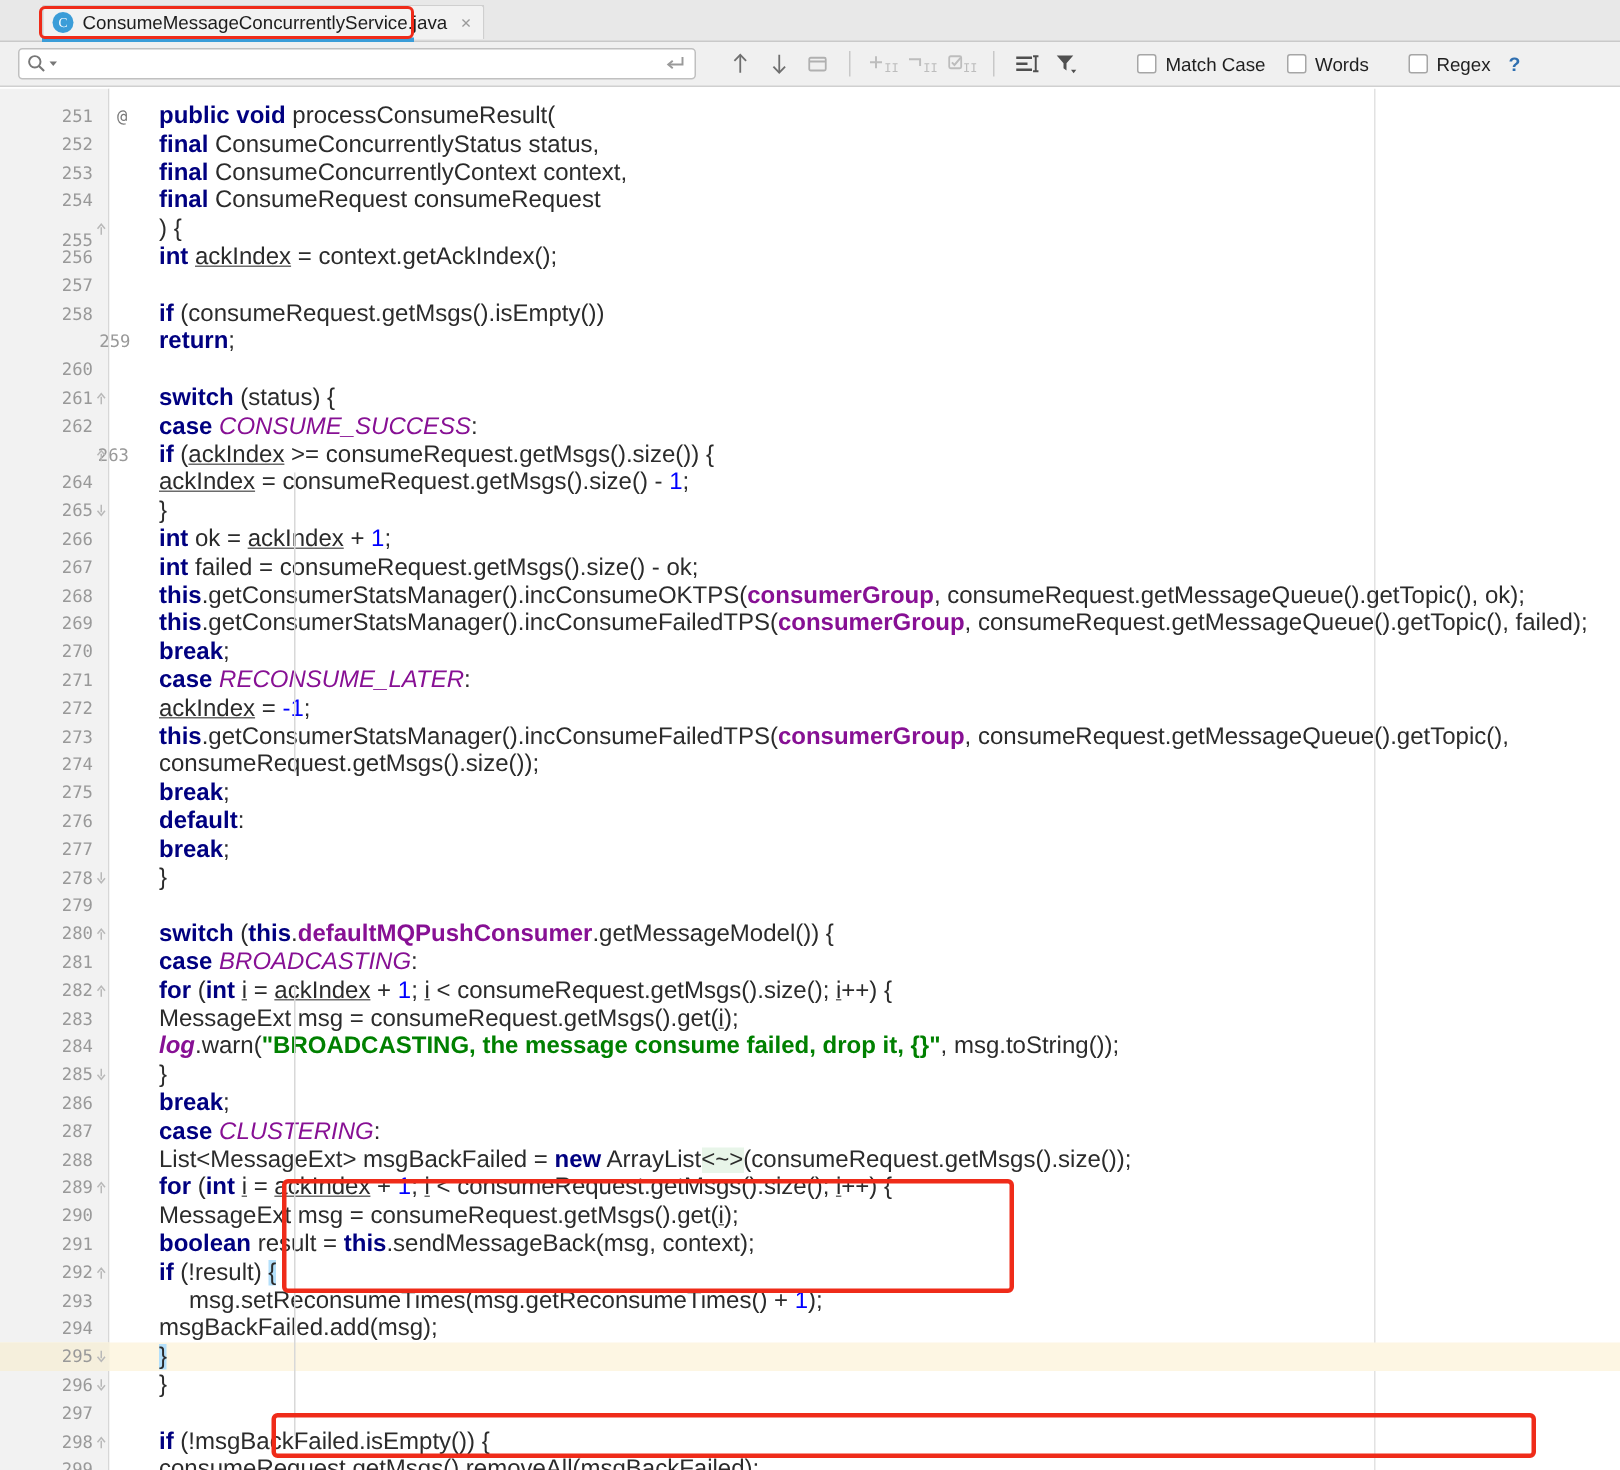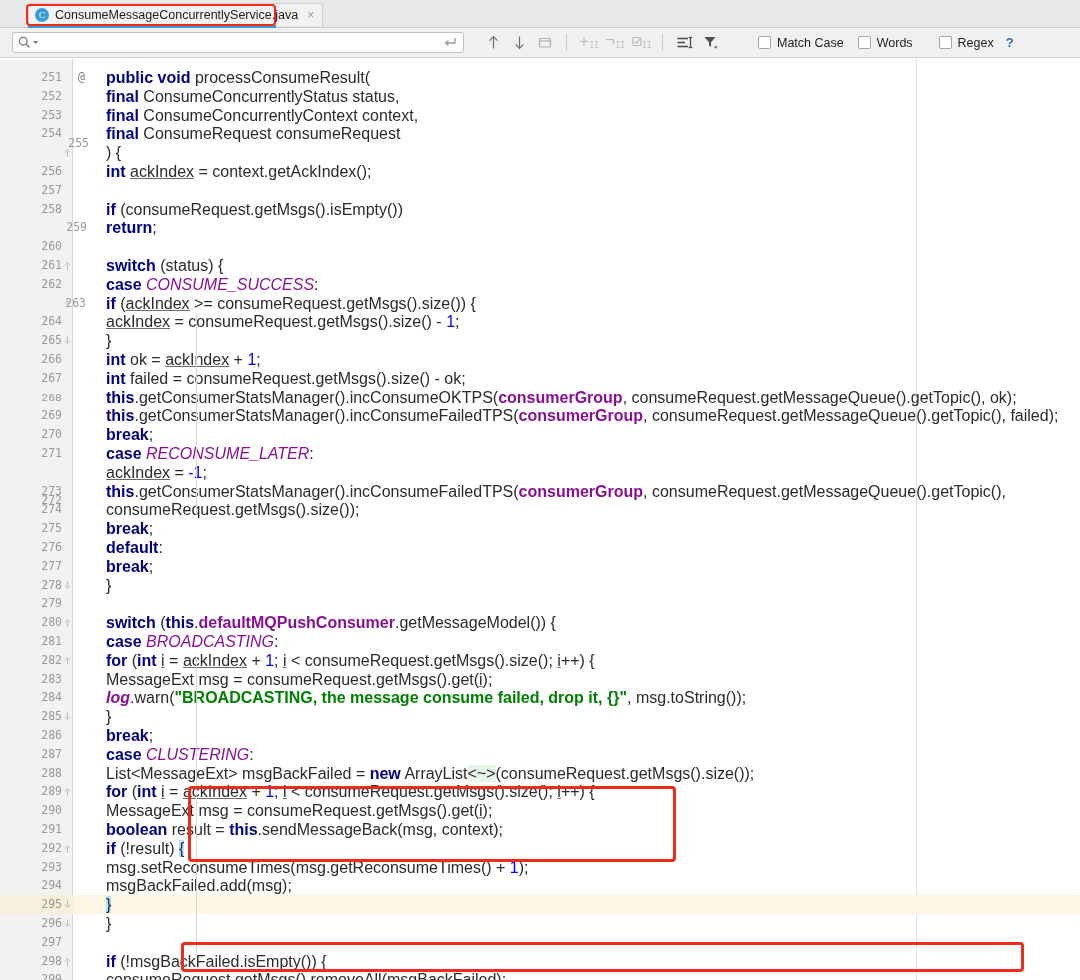--- a/index.html
+++ b/index.html
@@ -270,21 +270,21 @@
   <div id="code-lines">
       <div class="ln" style="top: 9px;">251</div>
       <div class="annot-at" style="top: 9px;">@</div>
       <div class="ctext" style="top: 9px;">    <span class="kw">public</span> <span class="kw">void</span> processConsumeResult(</div>
       <div class="ln" style="top: 27.8px;">252</div>
       <div class="ctext" style="top: 27.8px;">        <span class="kw">final</span> ConsumeConcurrentlyStatus status,</div>
       <div class="ln" style="top: 46.6px;">253</div>
       <div class="ctext" style="top: 46.6px;">        <span class="kw">final</span> ConsumeConcurrentlyContext context,</div>
       <div class="ln" style="top: 65.4px;">254</div>
       <div class="ctext" style="top: 65.4px;">        <span class="kw">final</span> ConsumeRequest consumeRequest</div>
-      <div class="ln" style="top: 75px; margin-left: 27px;">255</div>
+      <div class="ln" style="top: 92px;">255</div>
       <div class="fold" style="top: 84.2px;">
         <svg width="9" height="11" viewBox="0 0 9 11">
           <path d="M4.5 9.5 L4.5 4.5 M2 5.5 L4.5 2.5 L7 5.5" fill="none" stroke="#b8b8b8" stroke-width="1"></path>
         </svg>
       </div>
       <div class="ctext" style="top: 84.2px;">    ) {</div>
       <div class="ln" style="top: 103px;">256</div>
       <div class="ctext" style="top: 103px;">        <span class="kw">int</span> <span class="underln">ackIndex</span> = context.getAckIndex();</div>
       <div class="ln" style="top: 121.8px;">257</div>
       <div class="ctext" style="top: 121.8px;"></div>
@@ -316,29 +316,29 @@
       <div class="fold" style="top: 272.2px;">
         <svg width="9" height="11" viewBox="0 0 9 11">
           <path d="M4.5 1.5 L4.5 6.5 M2 5.5 L4.5 8.5 L7 5.5" fill="none" stroke="#b8b8b8" stroke-width="1"></path>
         </svg>
       </div>
       <div class="ctext" style="top: 272.2px;">                }</div>
       <div class="ln" style="top: 291px;">266</div>
       <div class="ctext" style="top: 291px;">                <span class="kw">int</span> ok = <span class="underln">ackIndex</span> + <span class="num">1</span>;</div>
       <div class="ln" style="top: 309.8px;">267</div>
       <div class="ctext" style="top: 309.8px;">                <span class="kw">int</span> failed = consumeRequest.getMsgs().size() - ok;</div>
-      <div class="ln" style="top: 328.6px; font-family: Liberation Mono, monospace;">268</div>
+      <div class="ln" style="top: 328.6px;">268</div>
       <div class="ctext" style="top: 328.6px;">                <span class="kw">this</span>.getConsumerStatsManager().incConsumeOKTPS(<span class="fld">consumerGroup</span>, consumeRequest.getMessageQueue().getTopic(), ok);</div>
       <div class="ln" style="top: 347.4px;">269</div>
       <div class="ctext" style="top: 347.4px;">                <span class="kw">this</span>.getConsumerStatsManager().incConsumeFailedTPS(<span class="fld">consumerGroup</span>, consumeRequest.getMessageQueue().getTopic(), failed);</div>
       <div class="ln" style="top: 366.2px;">270</div>
       <div class="ctext" style="top: 366.2px;">                <span class="kw">break</span>;</div>
       <div class="ln" style="top: 385px;">271</div>
       <div class="ctext" style="top: 385px;">            <span class="kw">case</span> <span class="stat">RECONSUME_LATER</span>:</div>
-      <div class="ln" style="top: 403.8px; margin-top: 28px;">272</div>
+      <div class="ln" style="top: 403.8px;">272</div>
       <div class="ctext" style="top: 403.8px;">                <span class="underln">ackIndex</span> = <span class="num">-1</span>;</div>
       <div class="ln" style="top: 422.6px;">273</div>
       <div class="ctext" style="top: 422.6px;">                <span class="kw">this</span>.getConsumerStatsManager().incConsumeFailedTPS(<span class="fld">consumerGroup</span>, consumeRequest.getMessageQueue().getTopic(),</div>
       <div class="ln" style="top: 441.4px;">274</div>
       <div class="ctext" style="top: 441.4px;">                    consumeRequest.getMsgs().size());</div>
       <div class="ln" style="top: 460.2px;">275</div>
       <div class="ctext" style="top: 460.2px;">                <span class="kw">break</span>;</div>
       <div class="ln" style="top: 479px;">276</div>
       <div class="ctext" style="top: 479px;">            <span class="kw">default</span>:</div>
       <div class="ln" style="top: 497.8px;">277</div>
@@ -397,21 +397,21 @@
       <div class="ln" style="top: 761px;">291</div>
       <div class="ctext" style="top: 761px;">                    <span class="kw">boolean</span> result = <span class="kw">this</span>.sendMessageBack(msg, context);</div>
       <div class="ln" style="top: 779.8px;">292</div>
       <div class="fold" style="top: 779.8px;">
         <svg width="9" height="11" viewBox="0 0 9 11">
           <path d="M4.5 9.5 L4.5 4.5 M2 5.5 L4.5 2.5 L7 5.5" fill="none" stroke="#b8b8b8" stroke-width="1"></path>
         </svg>
       </div>
       <div class="ctext" style="top: 779.8px;">                    <span class="kw">if</span> (!result) <span class="brace-hl">{</span></div>
       <div class="ln" style="top: 798.6px;">293</div>
-      <div class="ctext" style="top: 798.6px;">                        msg.setReconsumeTimes(msg.getReconsumeTimes() + <span class="num">1</span>);</div>
+      <div class="ctext" style="top: 798.6px; margin-left: 20px;">                        msg.setReconsumeTimes(msg.getReconsumeTimes() + <span class="num">1</span>);</div>
       <div class="ln" style="top: 817.4px;">294</div>
       <div class="ctext" style="top: 817.4px;">                        msgBackFailed.add(msg);</div>
       <div class="hl-current" style="position: absolute; left: 0px; top: 836.2px; width: 1080px; height: 19px;"></div>
       <div class="hl-current-gutter" style="position: absolute; left: 0px; top: 836.2px; width: 73px; height: 19px;"></div>
       <div class="ln" style="top: 836.2px;">295</div>
       <div class="fold" style="top: 836.2px;">
         <svg width="9" height="11" viewBox="0 0 9 11">
           <path d="M4.5 1.5 L4.5 6.5 M2 5.5 L4.5 8.5 L7 5.5" fill="none" stroke="#b8b8b8" stroke-width="1"></path>
         </svg>
       </div>

